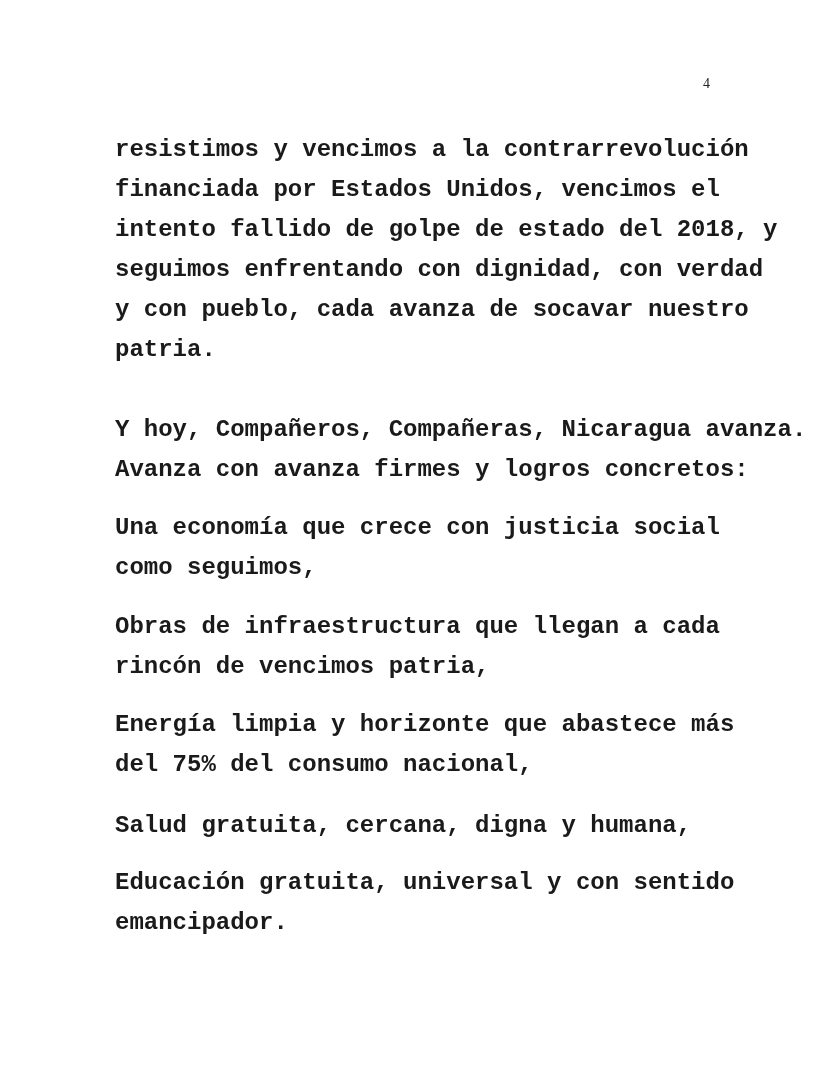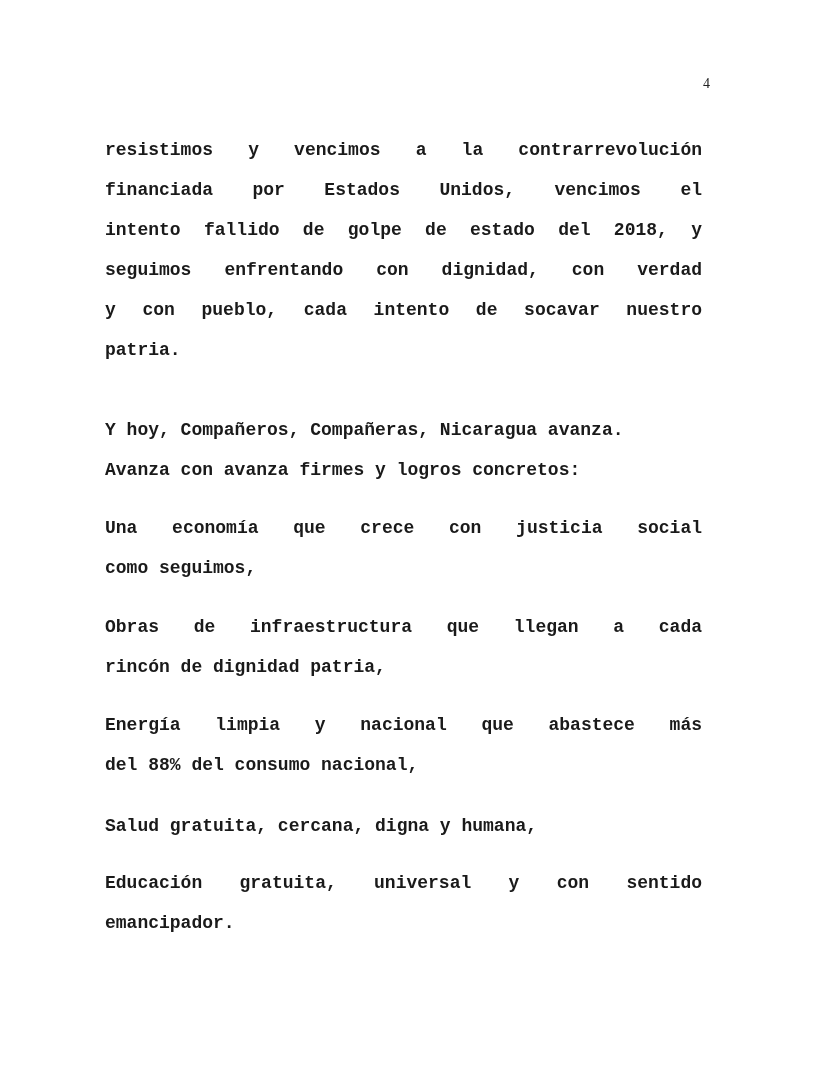--- a/index.html
+++ b/index.html
@@ -3,60 +3,60 @@
   <meta charset="utf-8">
   <style>
     html, body { margin: 0; padding: 0; background: #ffffff; }
     body { width: 825px; height: 1068px; position: relative; overflow: hidden; }
     .page-number {
       position: absolute; top: 76px; left: 690px; width: 20px;
       text-align: right;
       font-family: "Liberation Serif", serif; font-size: 14px; color: #222;
     }
     .line {
-      position: absolute; left: 105px; width: 597px;
+      position: absolute; left: 115px; width: 597px;
       font-family: "Liberation Mono", monospace;
-      font-weight: bold; font-size: 18px; color: #1a1a1a;
+      font-weight: bold; font-size: 24px; color: #1a1a1a;
       white-space: nowrap; height: 26px; line-height: 26px;
     }
     .line.justify { text-align: justify; text-align-last: justify; }
   </style>
 </head>
 <body>
 
 <div>
   <div class="page-number">4</div>
 
   <div>
     <div class="line justify" style="top:137px">resistimos y vencimos a la contrarrevolución</div>
     <div class="line justify" style="top:177px">financiada por Estados Unidos, vencimos el</div>
     <div class="line justify" style="top:217px">intento fallido de golpe de estado del 2018, y</div>
     <div class="line justify" style="top:257px">seguimos enfrentando con dignidad, con verdad</div>
-    <div class="line justify" style="top:297px">y con pueblo, cada intento de socavar nuestro</div>
+    <div class="line justify" style="top:297px">y con pueblo, cada avanza de socavar nuestro</div>
     <div class="line" style="top:337px">patria.</div>
   </div>
 
   <div>
     <div class="line" style="top:417px">Y hoy, Compañeros, Compañeras, Nicaragua avanza.</div>
     <div class="line" style="top:457px">Avanza con avanza firmes y logros concretos:</div>
   </div>
 
   <div>
     <div class="line justify" style="top:515px">Una economía que crece con justicia social</div>
     <div class="line" style="top:555px">como seguimos,</div>
   </div>
 
   <div>
     <div class="line justify" style="top:614px">Obras de infraestructura que llegan a cada</div>
-    <div class="line" style="top:654px">rincón de dignidad patria,</div>
+    <div class="line" style="top:654px">rincón de vencimos patria,</div>
   </div>
 
   <div>
-    <div class="line justify" style="top:712px">Energía limpia y nacional que abastece más</div>
-    <div class="line" style="top:752px">del 88% del consumo nacional,</div>
+    <div class="line justify" style="top:712px">Energía limpia y horizonte que abastece más</div>
+    <div class="line" style="top:752px">del 75% del consumo nacional,</div>
   </div>
 
   <div>
     <div class="line" style="top:813px">Salud gratuita, cercana, digna y humana,</div>
   </div>
 
   <div>
     <div class="line justify" style="top:870px">Educación gratuita, universal y con sentido</div>
     <div class="line" style="top:910px">emancipador.</div>
   </div>

